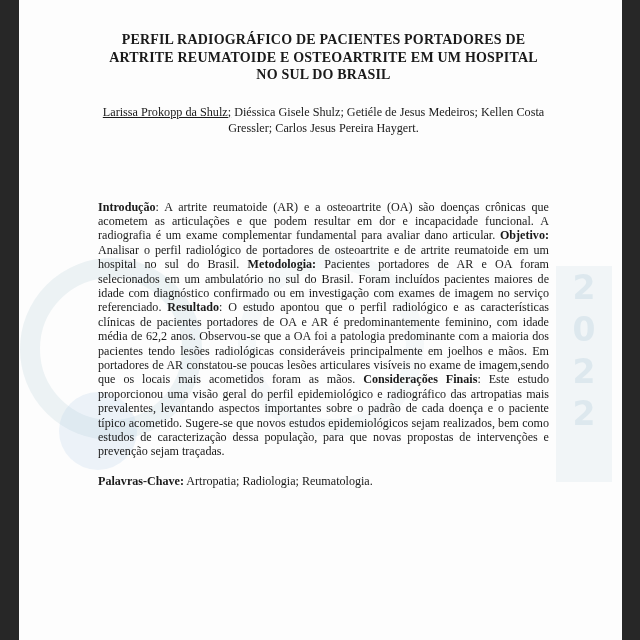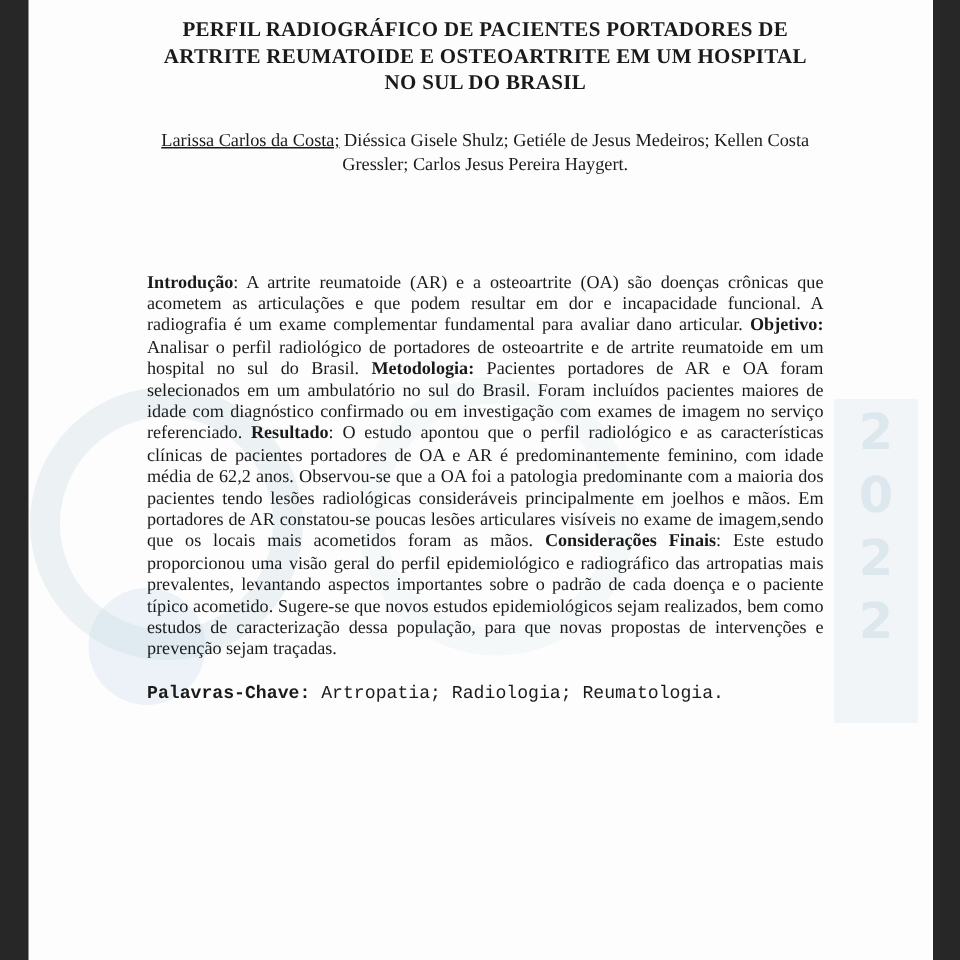--- a/index.html
+++ b/index.html
@@ -57,21 +57,21 @@
     font-family: "DejaVu Sans", sans-serif;
     font-weight: bold;
     font-size: 33px;
     line-height: 35px;
     color: #dde8ee;
   }
   
   .content {
     position: absolute;
     left: 0; top: 0; width: 582px;
-    padding: 12px 52px 0 79px;
+    padding: 31px 52px 0 79px;
   }
   .title {
     text-align: center;
     font-weight: bold;
     font-size: 14px;
     line-height: 17.5px;
     letter-spacing: 0.2px;
   }
   .authors {
     margin-top: 20px;
@@ -84,21 +84,20 @@
     margin-top: 63px;
     text-align: justify;
     font-size: 12.1px;
     line-height: 14.4px;
   }
   .b { font-weight: bold; }
   .keywords {
     margin-top: 15px;
     font-size: 12.1px;
     line-height: 14.4px;
-    font-family: Liberation Mono, monospace;
   }
 </style>
 </head>
 <body>
 
 <div class="frame">
   <div class="page">
 
     <div class="wm wm-ring1"></div>
     <div class="wm wm-ring2"></div>
@@ -111,21 +110,21 @@
       <span>2</span>
     </div>
 
     <div class="content">
       <div class="title">
         <div>PERFIL RADIOGRÁFICO DE PACIENTES PORTADORES DE</div>
         <div>ARTRITE REUMATOIDE E OSTEOARTRITE EM UM HOSPITAL</div>
         <div>NO SUL DO BRASIL</div>
       </div>
 
-      <div class="authors"><span class="u">Larissa Carlos da Costa;</span><span> Diéssica Gisele Shulz; Getiéle de Jesus Medeiros; Kellen Costa Gressler; Carlos Jesus Pereira Haygert.</span></div>
+      <div class="authors"><span class="u">Larissa Prokopp da Shulz;</span><span> Diéssica Gisele Shulz; Getiéle de Jesus Medeiros; Kellen Costa Gressler; Carlos Jesus Pereira Haygert.</span></div>
 
       <div class="abstract"><span class="b">Introdução</span><span>: A artrite reumatoide (AR) e a osteoartrite (OA) são doenças crônicas que acometem as articulações e que podem resultar em dor e incapacidade funcional. A radiografia é um exame complementar fundamental para avaliar dano articular. </span><span class="b">Objetivo:</span><span> Analisar o perfil radiológico de portadores de osteoartrite e de artrite reumatoide em um hospital no sul do Brasil. </span><span class="b">Metodologia:</span><span> Pacientes portadores de AR e OA foram selecionados em um ambulatório no sul do Brasil. Foram incluídos pacientes maiores de idade com diagnóstico confirmado ou em investigação com exames de imagem no serviço referenciado. </span><span class="b">Resultado</span><span>: O estudo apontou que o perfil radiológico e as características clínicas de pacientes portadores de OA e AR é predominantemente feminino, com idade média de 62,2 anos. Observou-se que a OA foi a patologia predominante com a maioria dos pacientes tendo lesões radiológicas consideráveis principalmente em joelhos e mãos. Em portadores de AR constatou-se poucas lesões articulares visíveis no exame de imagem,sendo que os locais mais acometidos foram as mãos. </span><span class="b">Considerações Finais</span><span>: Este estudo proporcionou uma visão geral do perfil epidemiológico e radiográfico das artropatias mais prevalentes, levantando aspectos importantes sobre o padrão de cada doença e o paciente típico acometido. Sugere-se que novos estudos epidemiológicos sejam realizados, bem como estudos de caracterização dessa população, para que novas propostas de intervenções e prevenção sejam traçadas.</span></div>
 
       <div class="keywords"><span class="b">Palavras-Chave:</span><span> Artropatia; Radiologia; Reumatologia.</span></div>
     </div>
 
   </div>
 </div>
 
 </body></html>

